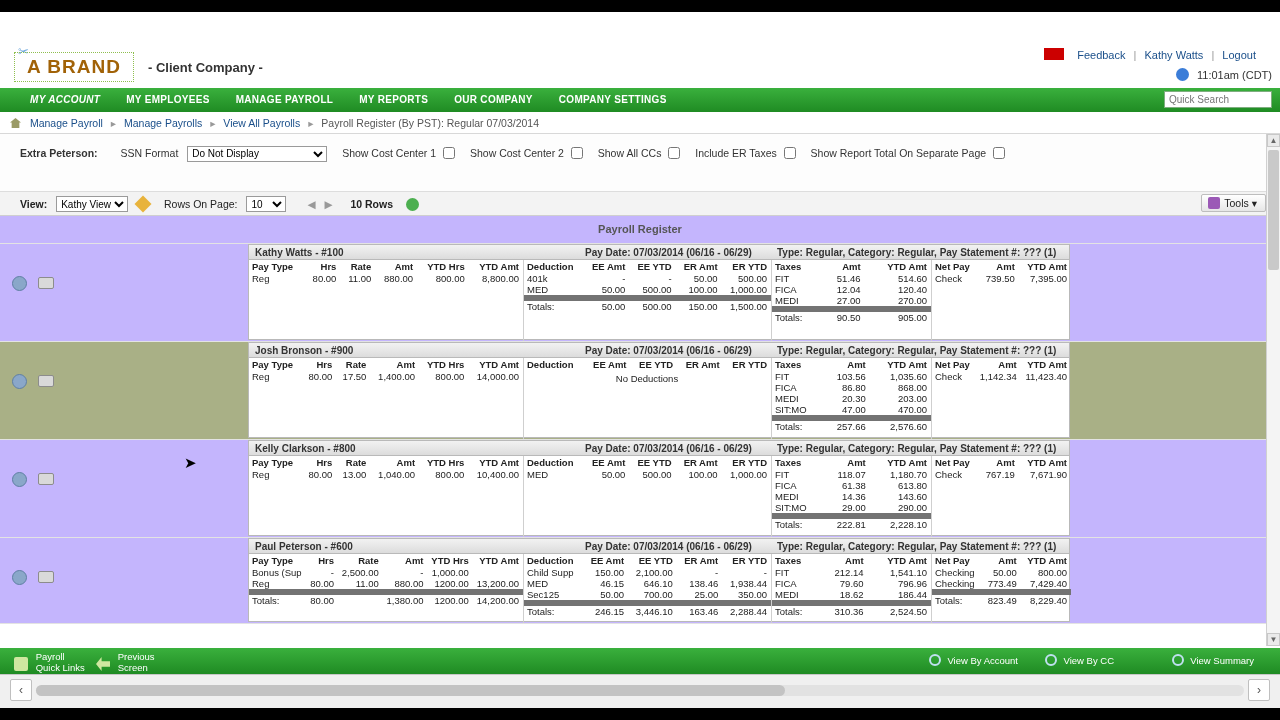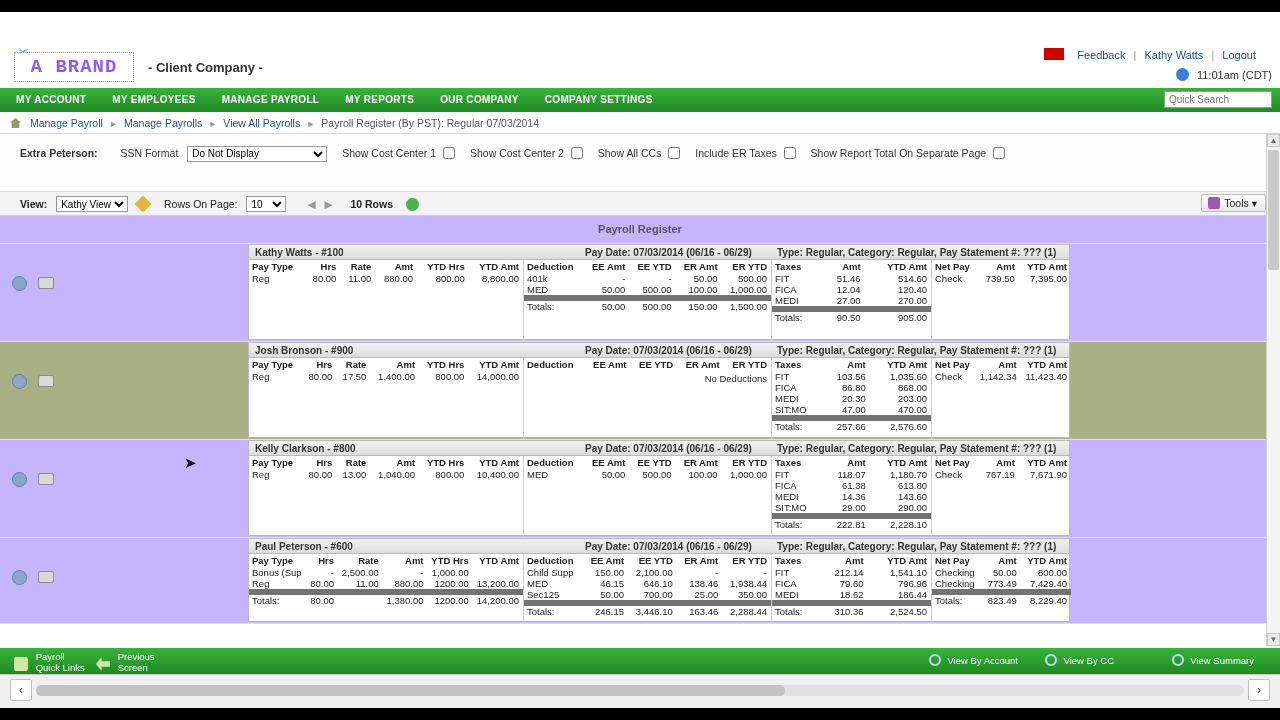--- a/index.html
+++ b/index.html
@@ -8,35 +8,35 @@
     width:1280px; height:720px; background:#000;
     font-family:"Liberation Sans", sans-serif; font-size:11px; color:#222;
     overflow:hidden;
   }
   .app { position:absolute; left:0; top:12px; width:1280px; height:696px; background:#ffffff; overflow:hidden; }
 
   
   .topbar { position:relative; height:76px; background:#fff; }
   .logo-wrap { position:absolute; left:14px; top:40px; width:120px; height:30px;
       border:1px dotted #8fbf4f; display:flex; align-items:center; justify-content:center; }
-  .logo-text { color:#8b5cf6; font-size:19px; font-weight:bold; letter-spacing:1px; font-family:Liberation Mono, monospace; }
+  .logo-text { color:#a16207; font-size:19px; font-weight:bold; letter-spacing:1px; font-family:Liberation Sans, sans-serif; }
   .logo-mark { position:absolute; left:18px; top:32px; color:#6fa8dc; font-size:13px; }
   .client-name { position:absolute; left:148px; top:48px; font-size:13px; font-weight:bold; color:#333; }
 
   .util { position:absolute; right:24px; top:36px; font-size:11px; color:#444; }
   .util a { color:#1a4f8a; text-decoration:none; }
   .util .sep { color:#999; margin:0 5px; }
   .flag { display:inline-block; width:20px; height:12px; background:#cc0000; vertical-align:-1px; margin-right:10px; }
   .clockrow { position:absolute; right:8px; top:56px; font-size:11px; color:#333; }
   .clock-ico { display:inline-block; width:13px; height:13px; border-radius:50%; background:#3b7dd8; margin-right:5px; vertical-align:-2px;}
 
   
   .navbar { height:24px; background:#2e9c31; background:linear-gradient(#3ab03d,#1f8b23); position:relative; }
   .navbar .item { float:left; color:#fff; font-size:10px; font-weight:bold; padding:6px 13px 0 13px; height:24px; letter-spacing:.3px;}
-  .navbar .item:first-child { padding-left:16px;}
+  .navbar .item:first-child { padding-left:30px;font-style:italic;}
   .qsearch { position:absolute; right:8px; top:3px; width:108px; height:17px; border:1px solid #7fae7f; font-size:10px; color:#777; padding:1px 4px; background:#fff;}
 
   
   .crumbs { height:22px; border-bottom:1px solid #d8d8d8; background:#fff; padding:5px 0 0 10px; font-size:10.5px; color:#555; position:relative;}
   .crumbs a { color:#1a4f8a; text-decoration:none;}
   .crumbs .arrow { color:#999; margin:0 5px;}
   .home-ico { display:inline-block; width:11px; height:10px; background:#9a9a66; margin-right:6px; vertical-align:-1px; clip-path:polygon(50% 0,100% 45%,85% 45%,85% 100%,15% 100%,15% 45%,0 45%);}
 
   
   .filters { background:#fdfdfd; border-bottom:1px solid #ddd; padding:6px 0 0 20px; height:58px; font-size:10.5px; color:#333; position:relative;}
@@ -347,21 +347,21 @@
           <table class="reg" style="width:100%">
             <tbody>
                 <tr>
               <th class="l">Deduction</th>
               <th>EE Amt</th>
               <th>EE YTD</th>
               <th>ER Amt</th>
               <th>ER YTD</th>
             </tr>
             <tr>
-                  <td colspan="5" style="padding-top:2px">No Deductions</td>
+                  <td colspan="5" style="text-align:center;padding-top:2px">No Deductions</td>
                 </tr>
           </tbody>
             </table>
         </div>
         <div class="sect b3b">
           <table class="reg" style="width:100%">
             <tbody>
                 <tr>
               <th class="l">Taxes</th>
               <th>Amt</th>

